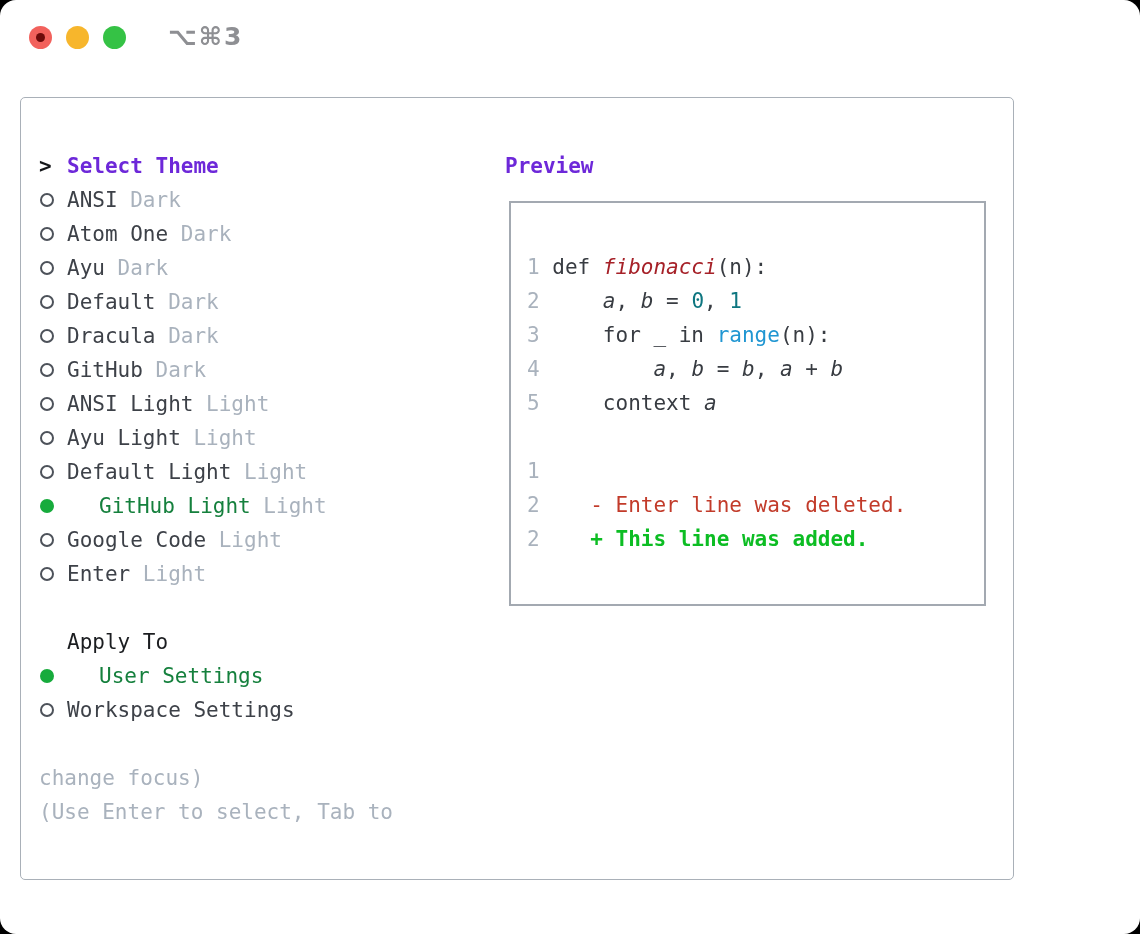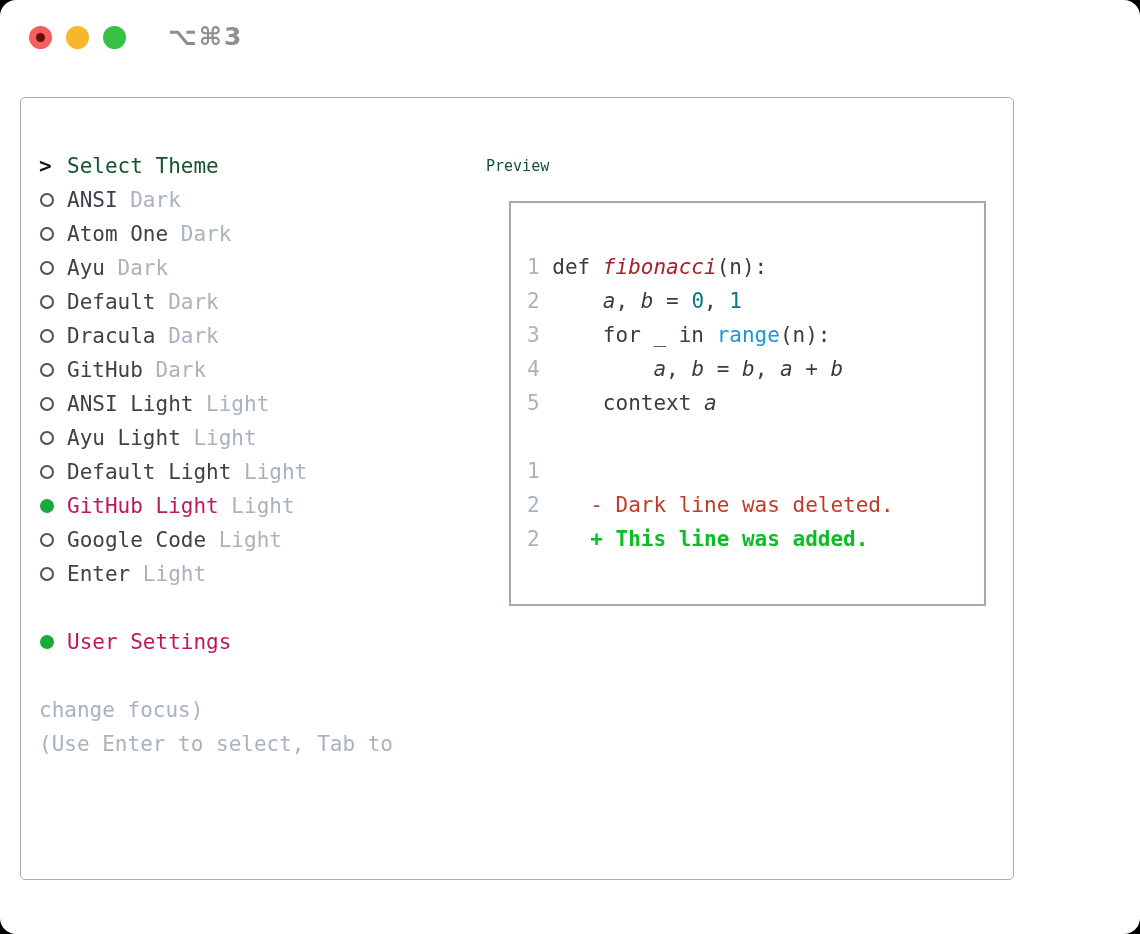--- a/index.html
+++ b/index.html
@@ -28,33 +28,33 @@
   
   .panel{
     position:absolute;left:20px;top:97px;width:994px;height:783px;
     border:1.5px solid #a9b0b8;border-radius:5px;background:#fff;
     box-sizing:border-box;
   }
   .left-col{position:absolute;left:18px;top:51px;width:440px;font-size:21px;}
   .row{display:flex;align-items:center;height:34px;white-space:pre;}
   .marker{display:inline-flex;width:28px;align-items:center;flex:none;}
   .prompt{font-weight:700;color:#15171a;}
-  .hdr{font-weight:400;color:#14532d;}
+  .hdr{font-weight:700;color:#6d28d9;}
   .radio{box-sizing:border-box;width:14px;height:14px;border:2px solid #4d525a;
          border-radius:50%;margin-left:1px;}
   .radio.filled{background:#17ab3c;border-color:#17ab3c;}
   .name{color:#3d4148;}
-  .sel .name{color:#be185d;}
+  .sel .name{color:#15803d;margin-left:32px;}
   .variant{color:#a9b2bd;margin-left:1ch;}
   .apply-section{margin-top:34px;}
   .apply-hdr{padding-left:28px;color:#1b1d20;}
   .hint{margin-top:34px;color:#a9b2bd;line-height:34px;}
   
-  .preview-title{position:absolute;left:465px;top:51px;height:34px;
-                 display:flex;align-items:center;font-size:15px;}
+  .preview-title{position:absolute;left:484px;top:51px;height:34px;
+                 display:flex;align-items:center;font-size:21px;}
   .preview-box{
     position:absolute;left:488px;top:103px;width:477px;height:405px;
     border:2px solid #a3a9b1;background:#fff;box-sizing:border-box;
     padding:47px 0 0 16px;overflow:hidden;
   }
   .cl{height:34px;display:flex;align-items:center;white-space:pre;font-size:21px;}
   .ln{display:inline-block;width:2ch;color:#a9b2bd;flex:none;}
   .t-d{color:#383c42;text-align:center;}
   .t-fn{color:#a62128;font-style:italic;}
   .t-n{color:#0e7680;}
@@ -96,22 +96,24 @@
           <div class="row opt"><span class="marker"><span class="radio"></span></span><span class="name">GitHub</span><span class="variant">Dark</span></div>
           <div class="row opt"><span class="marker"><span class="radio"></span></span><span class="name">ANSI Light</span><span class="variant">Light</span></div>
           <div class="row opt"><span class="marker"><span class="radio"></span></span><span class="name">Ayu Light</span><span class="variant">Light</span></div>
           <div class="row opt"><span class="marker"><span class="radio"></span></span><span class="name">Default Light</span><span class="variant">Light</span></div>
           <div class="row opt sel"><span class="marker"><span class="radio filled"></span></span><span class="name">GitHub Light</span><span class="variant">Light</span></div>
           <div class="row opt"><span class="marker"><span class="radio"></span></span><span class="name">Google Code</span><span class="variant">Light</span></div>
           <div class="row opt"><span class="marker"><span class="radio"></span></span><span class="name">Enter</span><span class="variant">Light</span></div>
         </div>
 
       <div class="apply-section">
+        <div class="row apply-hdr">Apply To</div>
         <div id="apply-list">
             <div class="row opt sel"><span class="marker"><span class="radio filled"></span></span><span class="name">User Settings</span></div>
+            <div class="row opt"><span class="marker"><span class="radio"></span></span><span class="name">Workspace Settings</span></div>
           </div>
       </div>
 
       <div class="hint">
         <div>change focus)</div>
         <div>(Use Enter to select, Tab to</div>
       </div>
     </div>
 
     <div class="preview-title hdr">Preview</div>
@@ -120,19 +122,19 @@
       <div id="code-lines">
           <div class="cl"><span class="ln">1</span><span class="t-d">def </span><span class="t-fn">fibonacci</span><span class="t-d">(n):</span></div>
           <div class="cl"><span class="ln">2</span><span class="t-d">    </span><span class="t-v">a</span><span class="t-d">, </span><span class="t-v">b</span><span class="t-d"> = </span><span class="t-n">0</span><span class="t-d">, </span><span class="t-n">1</span></div>
           <div class="cl"><span class="ln">3</span><span class="t-d">    for _ in </span><span class="t-b">range</span><span class="t-d">(n):</span></div>
           <div class="cl"><span class="ln">4</span><span class="t-d">        </span><span class="t-v">a</span><span class="t-d">, </span><span class="t-v">b</span><span class="t-d"> = </span><span class="t-v">b</span><span class="t-d">, </span><span class="t-v">a</span><span class="t-d"> + </span><span class="t-v">b</span></div>
           <div class="cl"><span class="ln">5</span><span class="t-d">    context </span><span class="t-v">a</span></div>
         </div>
       <div class="blank"></div>
       <div id="diff-lines">
           <div class="cl"><span class="ln">1</span></div>
-          <div class="cl"><span class="ln">2</span><span class="k-deleted">   - Dark line was deleted.</span></div>
+          <div class="cl"><span class="ln">2</span><span class="k-deleted">   - Enter line was deleted.</span></div>
           <div class="cl"><span class="ln">2</span><span class="k-added">   + This line was added.</span></div>
         </div>
     </div>
 
   </div>
 </div>
 
 </body></html>

